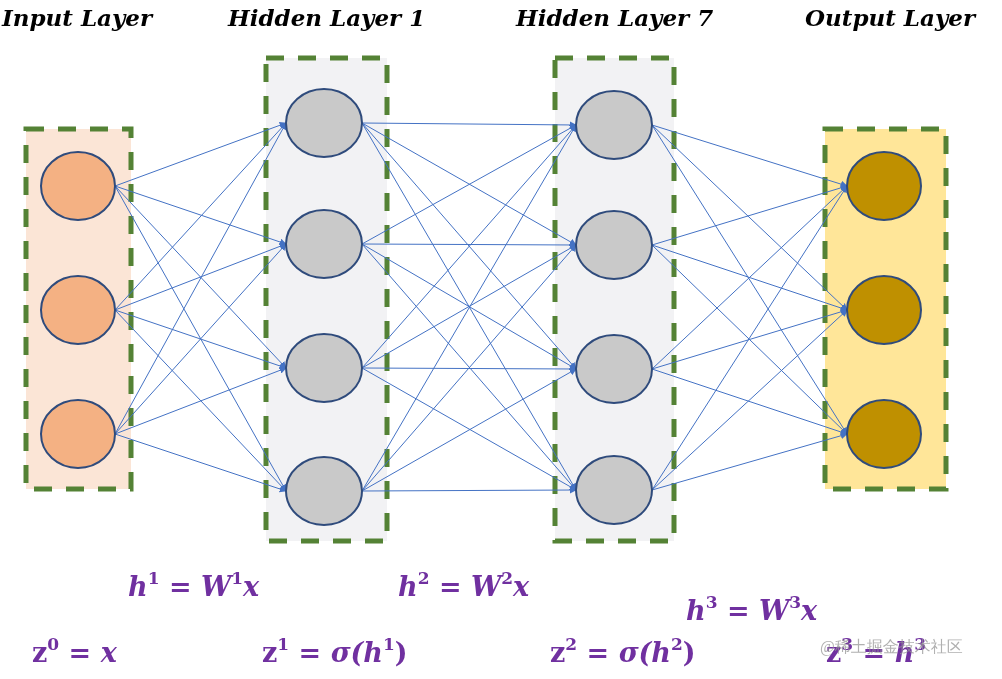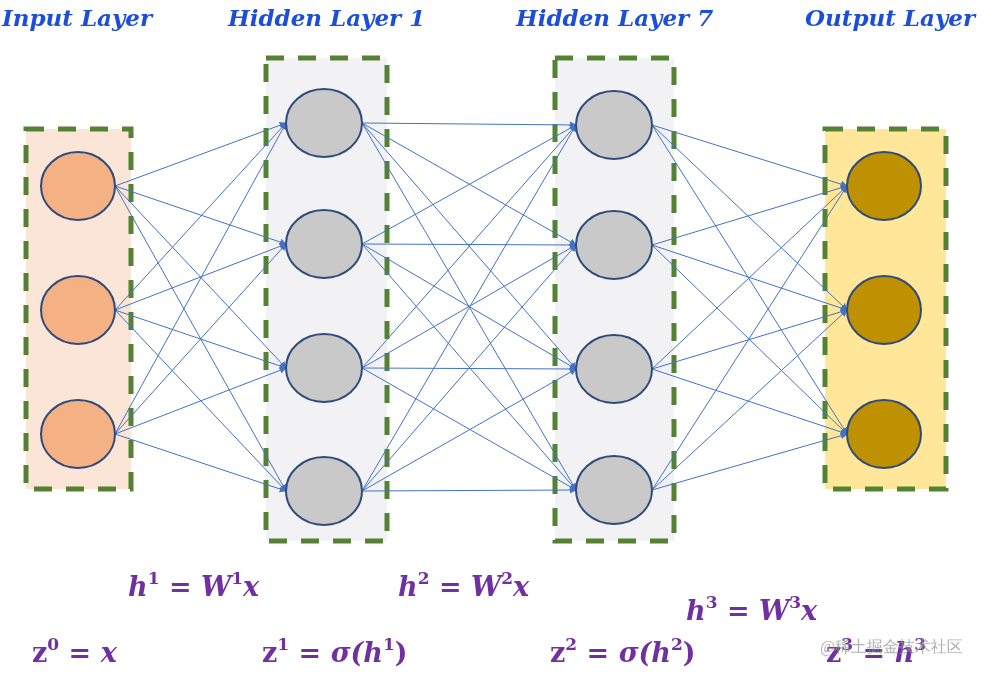--- a/index.html
+++ b/index.html
@@ -1,18 +1,18 @@
 <!DOCTYPE html>
 <html><head>
 <meta charset="utf-8">
 <style>
   html, body { margin: 0; padding: 0; background: #ffffff; }
   body { width: 1002px; height: 679px; position: relative; overflow: hidden; font-family: "DejaVu Serif", serif; }
   .layer-title {
-    position: absolute; top: 4px; color: #1d4ed8; font-weight: bold; font-style: italic;
+    position: absolute; top: 4px; color: #000000; font-weight: bold; font-style: italic;
     font-family: "DejaVu Serif", serif; font-size: 23px; white-space: nowrap;
   }
   .eq {
     position: absolute; color: #7030a0; font-weight: bold; font-family: "DejaVu Serif", serif;
     font-size: 27px; white-space: nowrap; text-align: right;
   }
   .eq i { font-style: italic; }
   .eq sup { font-size: 17px; vertical-align: 12px; font-style: normal; }
   .watermark {
     position: absolute; left: 820px; top: 637px; color: rgba(150,150,150,0.75);

